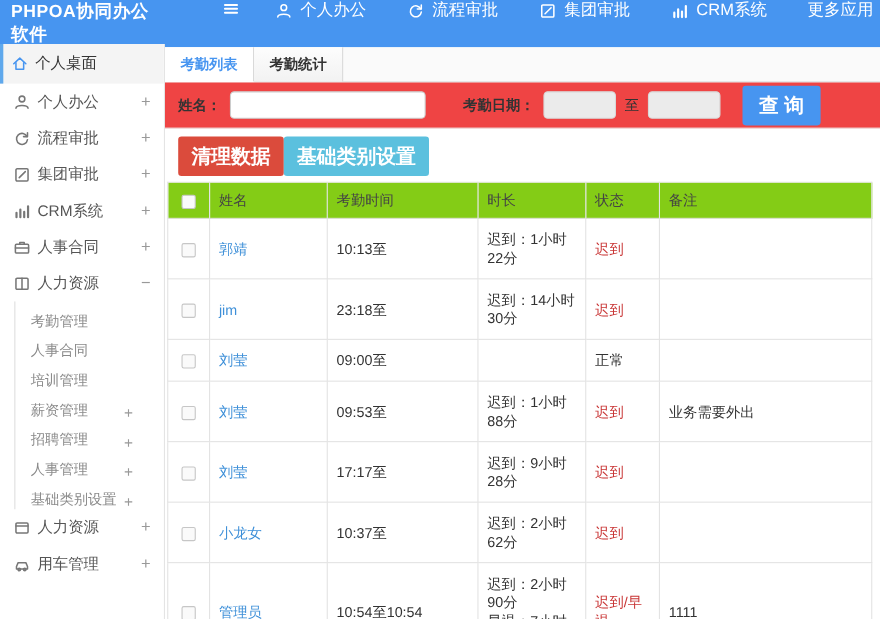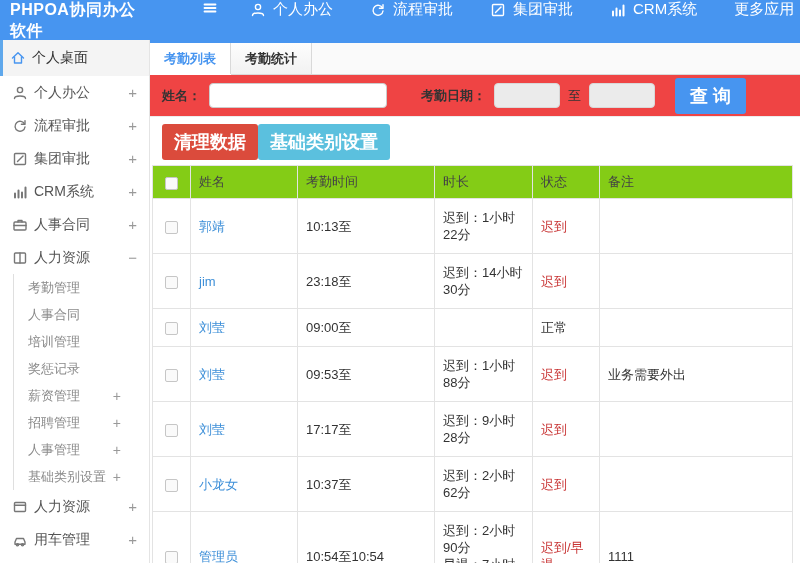--- a/index.html
+++ b/index.html
@@ -19,21 +19,21 @@
 
   
   .sidebar { width:150px; flex:none; background:#fff; border-right:1px solid #E4E4E4; overflow:hidden; }
   .sb-item { height:33px; display:flex; align-items:center; padding:0 12px; gap:6px;
     font-size:14px; color:#555; cursor:pointer; }
   .sb-item .icon { color:#777; }
   .sb-item.active { height:36px; background:#F4F4F4; border-left:3px solid #5FA8EC; padding-left:7px; color:#333; }
   .sb-item.active .icon { color:var(--accent,#4795F0); }
   .expander { margin-left:auto; color:#999; font-size:15px; line-height:1; cursor:pointer; }
   .sb-sub { margin-left:13px; border-left:1px solid #DFDFDF; }
-  .sb-subitem { height:27px; display:flex; align-items:center; padding:0 28px 0 14px;
+  .sb-subitem { height:27px; display:flex; align-items:flex-end; padding:0 28px 0 14px;
     font-size:13px; color:#8A8A8A; cursor:pointer; }
   .sb-subitem .expander { font-size:14px; }
 
   
   .main { flex:1; display:flex; flex-direction:column; overflow:hidden; background:#fff; }
   .accent-line { height:3px; background:var(--accent,#4795F0); flex:none; }
   .tabbar { height:32px; background:#FAFAFA; border-bottom:1px solid #D9D9D9; display:flex; flex:none; }
   .tab { width:81px; display:flex; align-items:center; justify-content:center; font-size:13px; font-weight:bold;
     color:#333; border-right:1px solid #D9D9D9; background:linear-gradient(#FDFDFD,#F2F2F2); cursor:pointer; }
   .tab.active { background:#fff; color:var(--accent,#4795F0); box-shadow:0 1px 0 #fff; }
@@ -193,23 +193,20 @@
         </div>
         <div class="sb-sub">
           <div class="sb-subitem">
             <span>考勤管理</span>
           </div>
           <div class="sb-subitem">
             <span>人事合同</span>
           </div>
           <div class="sb-subitem">
             <span>培训管理</span>
-          </div>
-          <div class="sb-subitem">
-            <span>奖惩记录</span>
           </div>
           <div class="sb-subitem">
             <span>薪资管理</span>
             <span class="expander">+</span>
           </div>
           <div class="sb-subitem">
             <span>招聘管理</span>
             <span class="expander">+</span>
           </div>
           <div class="sb-subitem">

